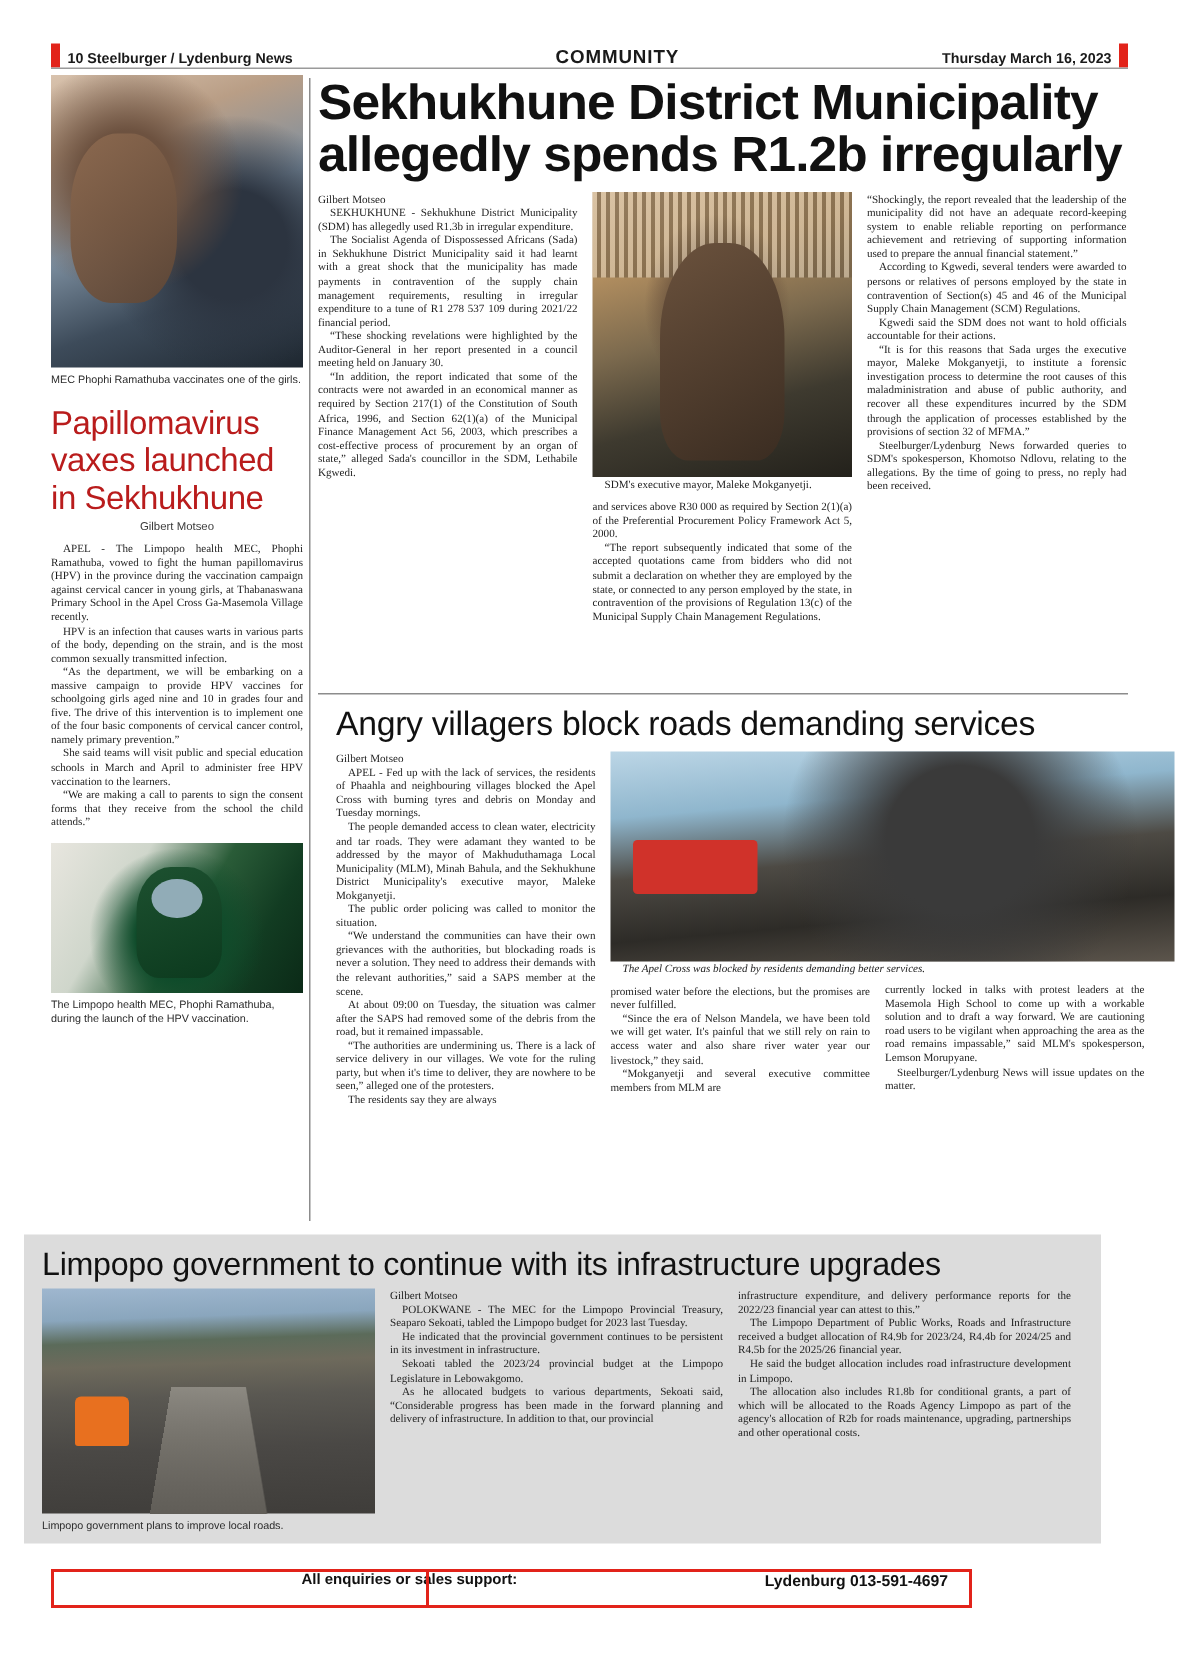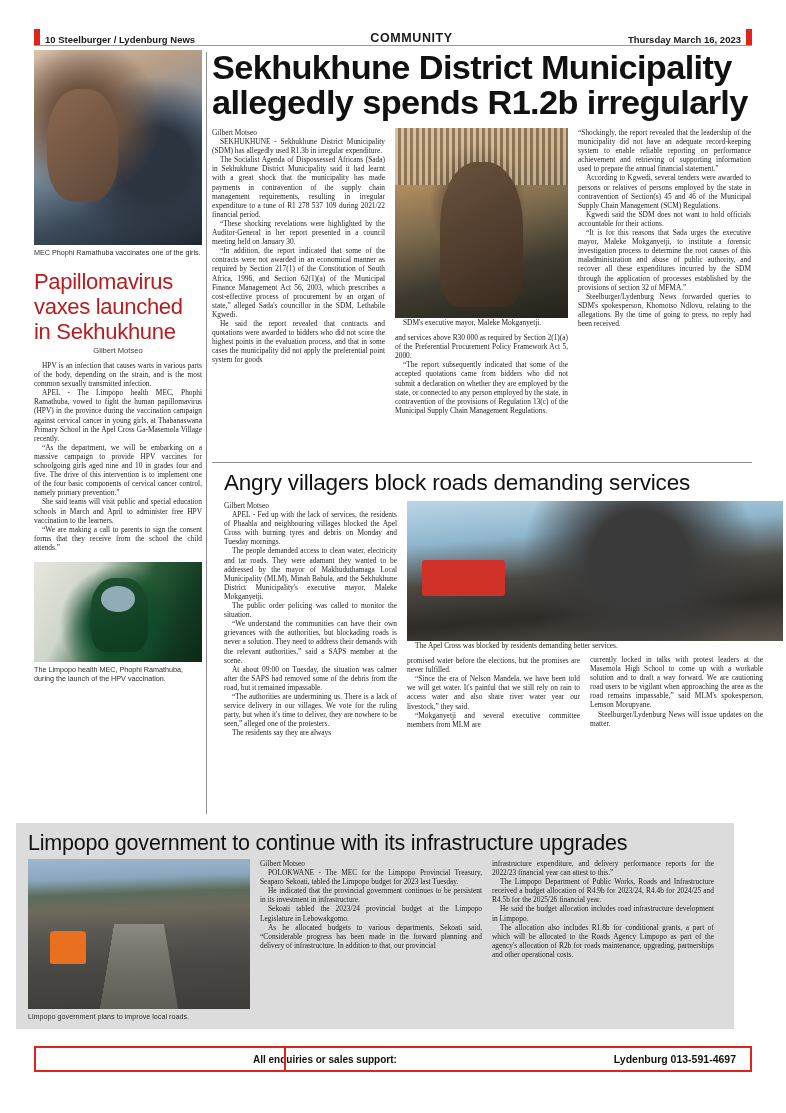--- a/index.html
+++ b/index.html
@@ -166,22 +166,22 @@
     content:""; position:absolute; left:10%; top:48%; width:16%; height:22%;
     background:#e8701f; border-radius:4px 4px 2px 2px;
   }
   .cap-limpopo {
     font-family:"Liberation Sans", sans-serif;
     font-size:7.2px; color:#2b2b2b; margin:3px 0 0 0;
   }
 
   
   .footer {
-    position:absolute; left:34px; top:1046px; width:718px; height:26px;
-    border:2px solid #e2231a; display:flex; align-items:center;
+    position:absolute; left:34px; top:1046px; width:614px; height:26px;
+    border:2px solid #e2231a; display:flex; align-items:flex-start;
     background:#fff;
   }
   .footer-left {
     flex:1 1 auto; text-align:center;
     font-family:"Liberation Sans", sans-serif;
     font-size:10px; font-weight:700; color:#111;
   }
   .footer-right {
     flex:0 0 auto; padding-right:14px;
     font-family:"Liberation Sans", sans-serif;
@@ -210,43 +210,42 @@
 
   <div class="left-col">
 
     <div class="photo photo-a"></div>
     <p class="caption">MEC Phophi Ramathuba vaccinates one of the girls.</p>
 
     <h2 class="lead-head">Papillomavirus vaxes launched in Sekhukhune</h2>
     <p class="byline">Gilbert Motseo</p>
 
     <div class="body-col">
+      <p>APEL - The Limpopo health MEC, Phophi Ramathuba, vowed to fight the human papillomavirus (HPV) in the province during the vaccination campaign against cervical cancer in young girls, at Thabanaswana Primary School in the Apel Cross Ga-Masemola Village recently.</p>
       <p>HPV is an infection that causes warts in various parts of the body, depending on the strain, and is the most common sexually transmitted infection.</p>
-      <p>APEL - The Limpopo health MEC, Phophi Ramathuba, vowed to fight the human papillomavirus (HPV) in the province during the vaccination campaign against cervical cancer in young girls, at Thabanaswana Primary School in the Apel Cross Ga-Masemola Village recently.</p>
       <p>“As the department, we will be embarking on a massive campaign to provide HPV vaccines for schoolgoing girls aged nine and 10 in grades four and five. The drive of this intervention is to implement one of the four basic components of cervical cancer control, namely primary prevention.”</p>
       <p>She said teams will visit public and special education schools in March and April to administer free HPV vaccination to the learners.</p>
       <p>“We are making a call to parents to sign the consent forms that they receive from the school the child attends.”</p>
     </div>
 
     <div class="photo photo-b"></div>
     <p class="caption">The Limpopo health MEC, Phophi Ramathuba, during the launch of the HPV vaccination.</p>
   </div>
 
   <div class="story1">
     <h1 class="head1">Sekhukhune District  Municipality allegedly spends R1.2b irregularly</h1>
 
     <div class="cols3">
 
       <div class="body-col">
         <p class="byline noind">Gilbert Motseo</p>
         <p>SEKHUKHUNE - Sekhukhune District Municipality (SDM) has allegedly used R1.3b in irregular expenditure.</p>
         <p>The Socialist Agenda of Dispossessed Africans (Sada) in Sekhukhune District Municipality said it had learnt with a great shock that the municipality has made payments in contravention of the supply chain management requirements, resulting in irregular expenditure to a tune of R1 278 537 109 during 2021/22 financial period.</p>
         <p>“These shocking revelations were highlighted by the Auditor-General in her report presented in a council meeting held on January 30.</p>
         <p>“In addition, the report indicated that some of the contracts were not awarded in an economical manner as required by Section 217(1) of the Constitution of South Africa, 1996, and Section 62(1)(a) of the Municipal Finance Management Act 56, 2003, which prescribes a cost-effective process of procurement by an organ of state,” alleged Sada's councillor in the SDM, Lethabile Kgwedi.</p>
-        <p>He said the report revealed that contracts and quotations were awarded to bidders who did not score the highest points in the evaluation process, and that in some cases the municipality did not apply the preferential point system for goods</p>
       </div>
 
       <div class="body-col">
         <div class="photo-mayor"></div>
         <p class="caption">SDM's executive mayor, Maleke Mokganyetji.</p>
         <div style="height:6px"></div>
         <p class="noind">and services above R30 000 as required by Section 2(1)(a) of the Preferential Procurement Policy Framework Act 5, 2000.</p>
         <p>“The report subsequently indicated that some of the accepted quotations came from bidders who did not submit a declaration on whether they are employed by the state, or connected to any person employed by the state, in contravention of the provisions of Regulation 13(c) of the Municipal Supply Chain Management Regulations.</p>
       </div>
 
@@ -272,21 +271,21 @@
         <p>APEL - Fed up with the lack of services, the residents of Phaahla and neighbouring villages blocked the Apel Cross with burning tyres and debris on Monday and Tuesday mornings.</p>
         <p>The people demanded access to clean water, electricity and tar roads. They were adamant they wanted to be addressed by the mayor of Makhuduthamaga Local Municipality (MLM), Minah Bahula, and the Sekhukhune District Municipality's executive mayor, Maleke Mokganyetji.</p>
         <p>The public order policing was called to monitor the situation.</p>
         <p>“We understand the communities can have their own grievances with the authorities, but blockading roads is never a solution. They need to address their demands with the relevant authorities,” said a SAPS member at the scene.</p>
         <p>At about 09:00 on Tuesday, the situation was calmer after the SAPS had removed some of the debris from the road, but it remained impassable.</p>
         <p>“The authorities are undermining us. There is a lack of service delivery in our villages. We vote for the ruling party, but when it's time to deliver, they are nowhere to be seen,” alleged one of the protesters.</p>
         <p>The residents say they are always</p>
       </div>
 
       <div class="body-col">
-        <div style="width:376px; position:relative;">
+        <div style="width:376px; position:relative;font-style:italic;">
           <div class="photo-road"></div>
           <p class="caption">The Apel Cross was blocked by residents demanding better services.</p>
         </div>
         <div style="height:6px"></div>
         <p class="noind">promised water before the elections, but the promises are never fulfilled.</p>
         <p>“Since the era of Nelson Mandela, we have been told we will get water. It's painful that we still rely on rain to access water and also share river water year our livestock,” they said.</p>
         <p>“Mokganyetji and several executive committee members from MLM are</p>
       </div>
 
       <div class="body-col">

